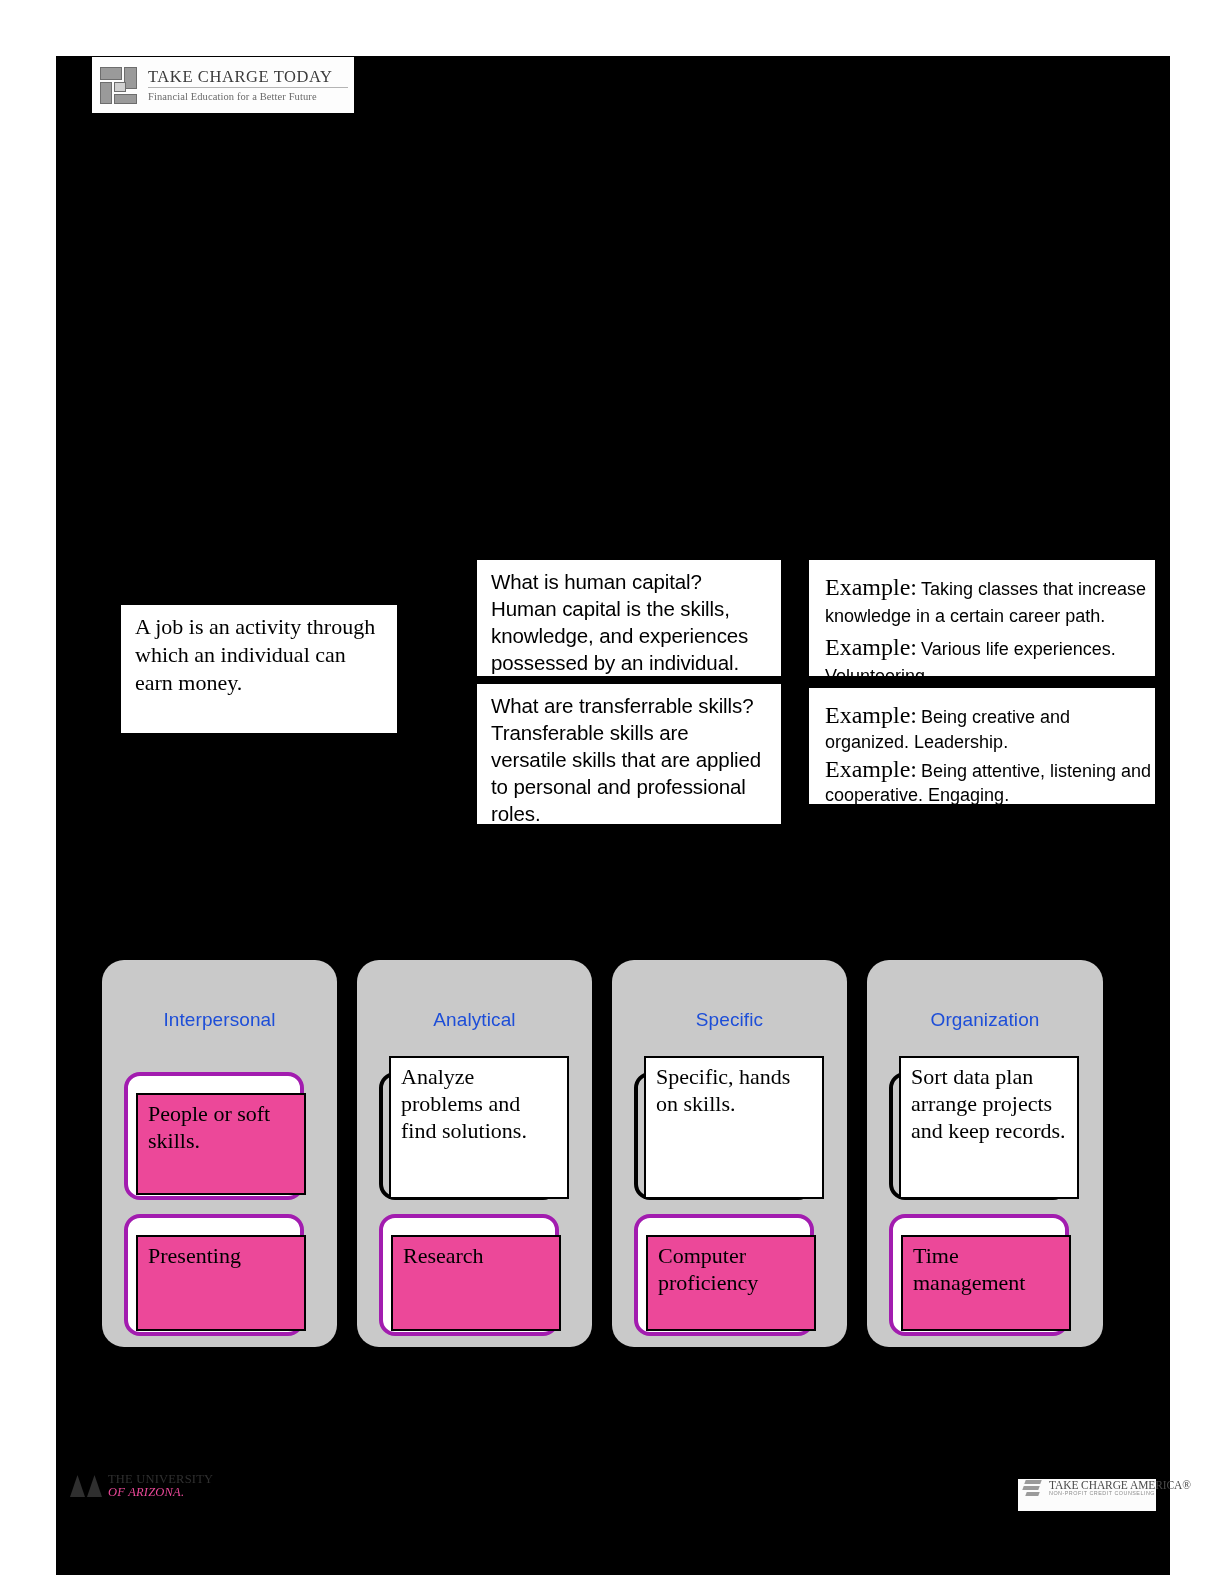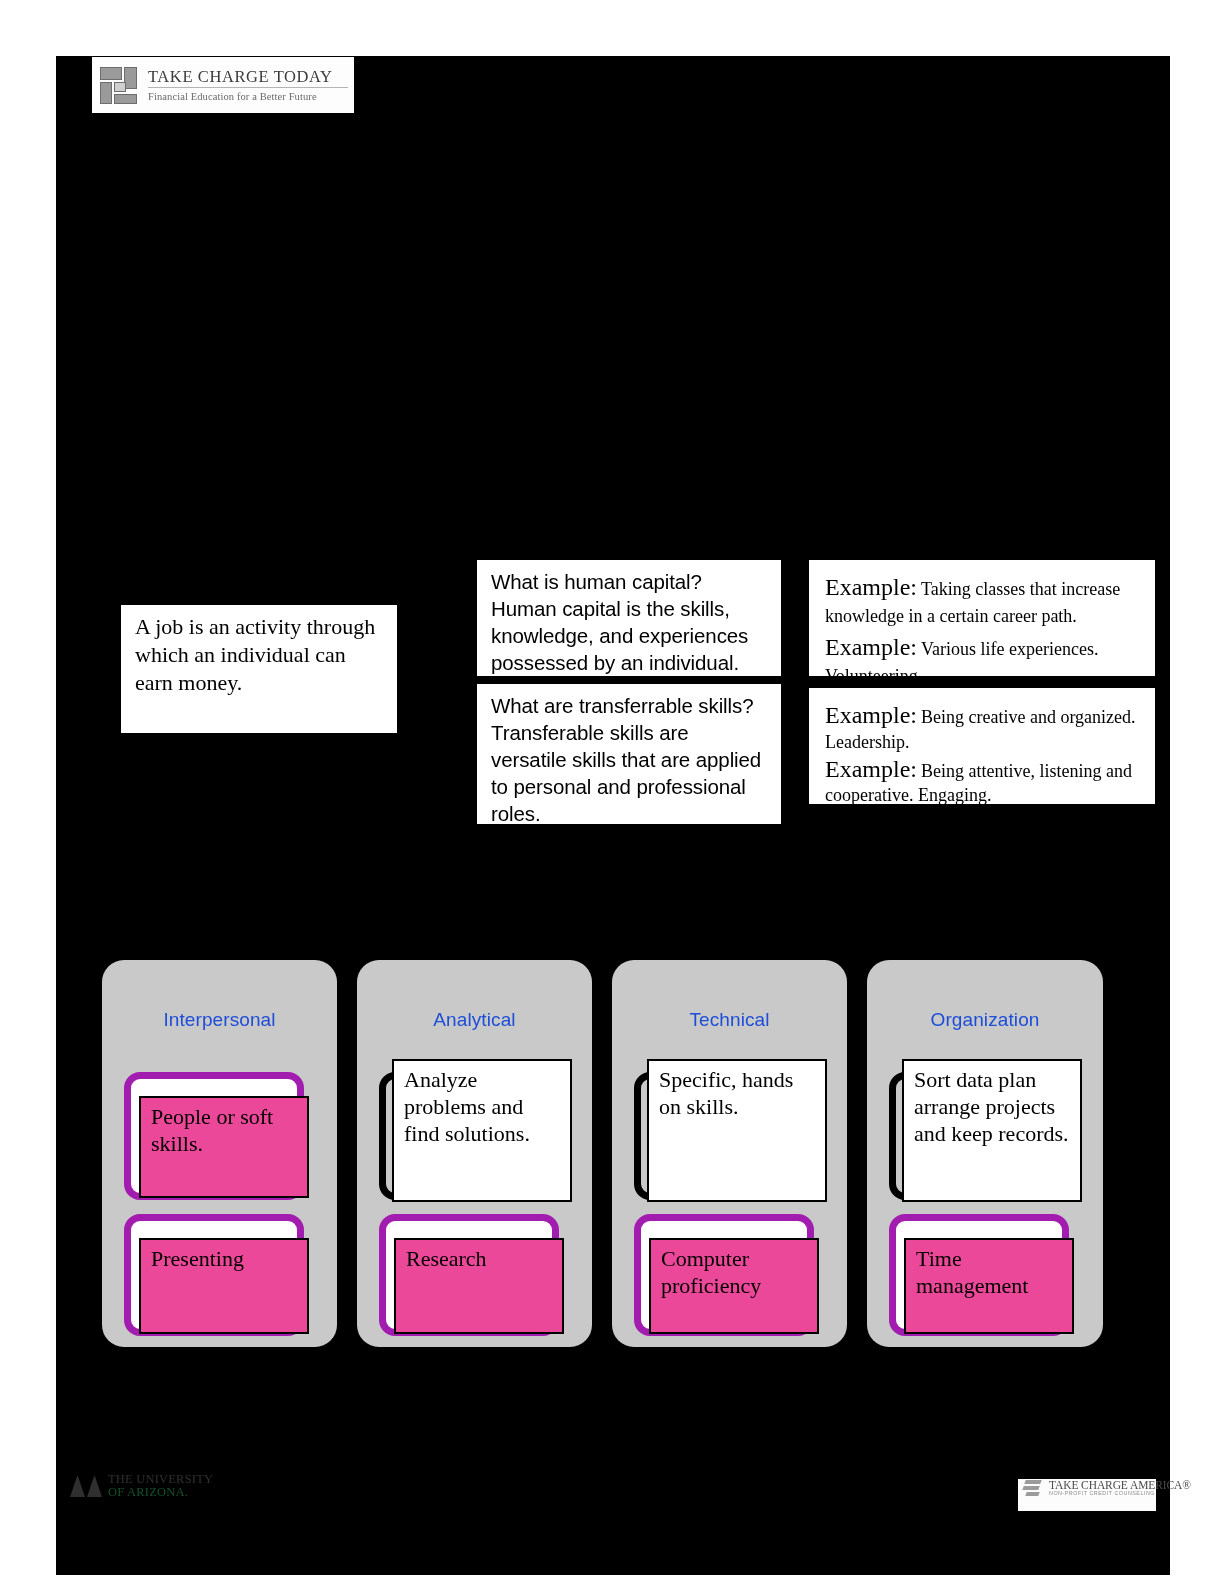--- a/index.html
+++ b/index.html
@@ -115,21 +115,21 @@
   #box-transfer    { left: 476px; top: 683px;  width: 306px; height: 142px; }
   #box-example-1   { left: 808px; top: 559px;  width: 348px; height: 118px; }
   #box-example-2   { left: 808px; top: 687px;  width: 348px; height: 118px; }
 
   .ex-line { display: block; margin: 0; }
   .ex-label {
     font-family: Liberation Serif, serif;
     font-size: 24px;
   }
   .ex-text {
-    font-family: Liberation Serif, serif;
+    font-family: Liberation Sans, sans-serif;
     font-size: 18px;
     margin-top: 23px;
   }
   #box-example-1 .txt { padding: 10px 0 0 16px; line-height: 1.42; }
   #box-example-2 .txt { padding: 12px 0 0 16px; line-height: 1.28; }
 
   
   #panels {
     position: absolute;
     left: 102px;
@@ -162,21 +162,21 @@
     color: #1d4ed8;
     letter-spacing: 0.1px;
   }
 
   
   .card {
     position: absolute;
     left: 22px;
     width: 180px;
     background: #ffffff;
-    border: 7px solid #a21caf;
+    border: 4px solid #a21caf;
     border-radius: 16px;
     box-sizing: border-box;
   }
   .card.c1 { top: 112px; height: 128px; }
   .card.c2 { top: 254px; height: 122px; }
 
   
   .inner {
     position: absolute;
     left: 8px;
@@ -240,22 +240,23 @@
     font-family: "Liberation Serif", serif;
     font-size: 12.5px;
     letter-spacing: 0.2px;
     color: #303030;
     white-space: nowrap;
   }
   #ua-line2 {
     font-family: "Liberation Serif", serif;
     font-size: 12.5px;
     letter-spacing: 0.2px;
-    color: #14532d;
-    white-space: nowrap;
+    color: #ec4899;
+    white-space: nowrap;
+    font-style: italic;
   }
 
   #tca-logo {
     position: absolute;
     left: 1018px;
     top: 1479px;
     width: 138px;
     height: 32px;
     background: #fcfcfc;
     display: flex;
@@ -369,21 +370,21 @@
       <div class="panel-title">Analytical</div>
       <div class="card c1 overflow">
         <div class="inner">Analyze problems and find solutions.</div>
       </div>
       <div class="card c2">
         <div class="inner">Research</div>
       </div>
     </div>
 
     <div class="panel">
-      <div class="panel-title">Technical</div>
+      <div class="panel-title">Specific</div>
       <div class="card c1 overflow">
         <div class="inner">Specific, hands on skills.</div>
       </div>
       <div class="card c2">
         <div class="inner">Computer proficiency</div>
       </div>
     </div>
 
     <div class="panel">
       <div class="panel-title">Organization</div>

